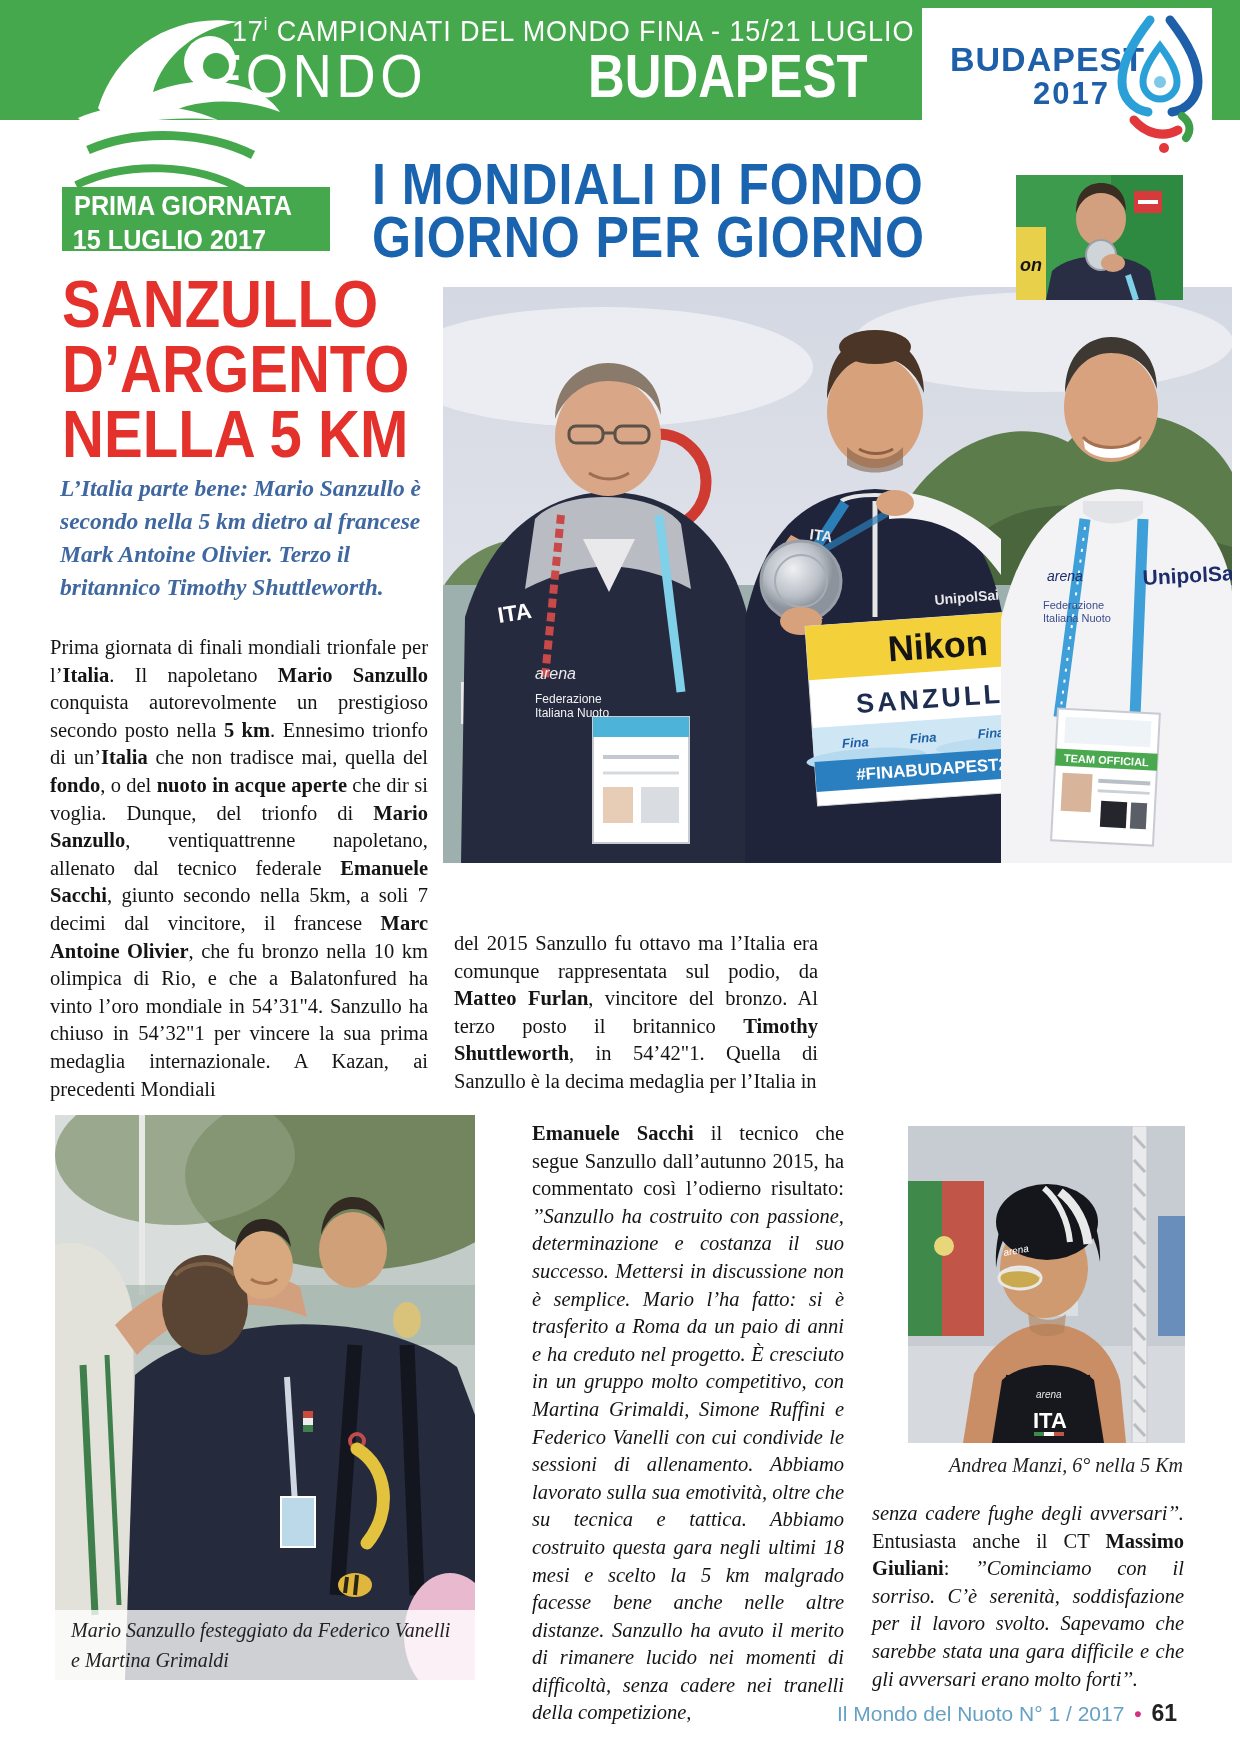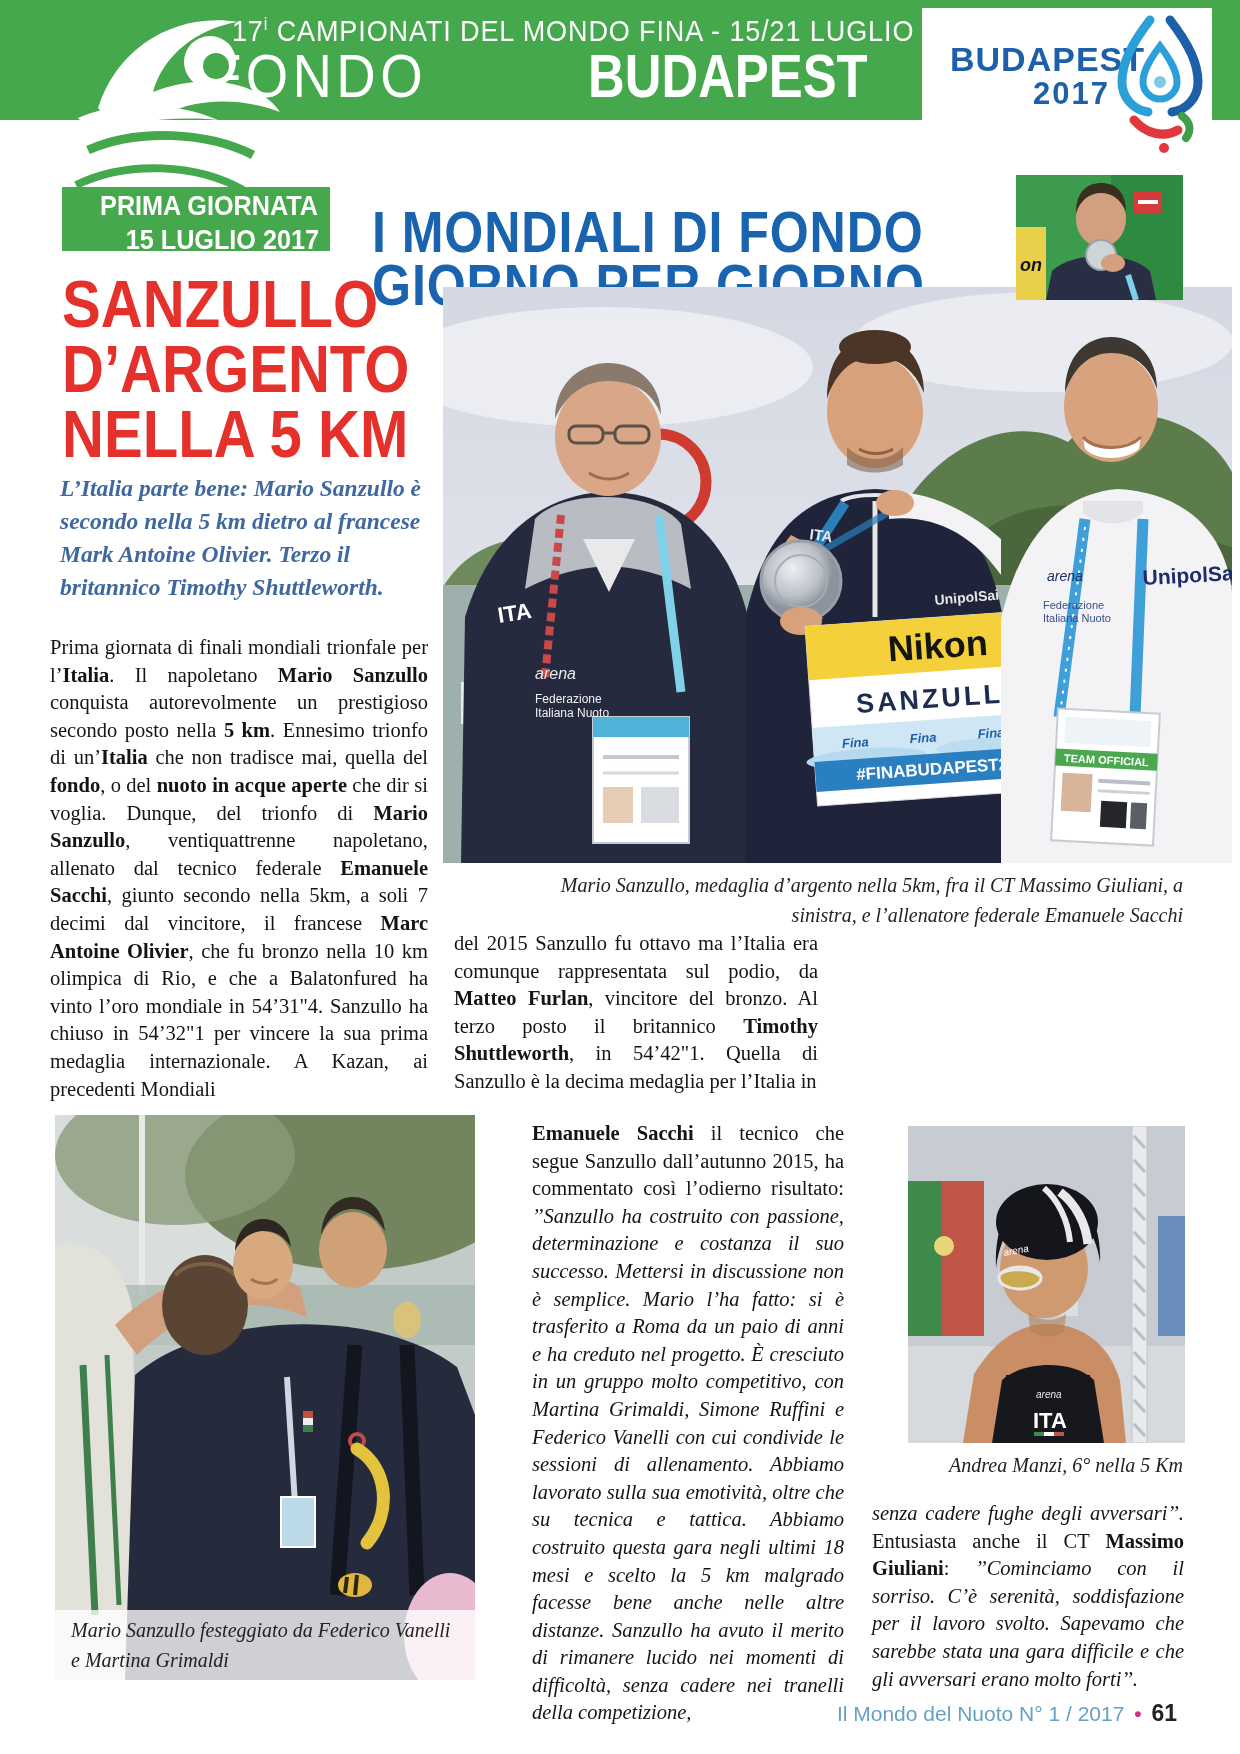--- a/index.html
+++ b/index.html
@@ -20,23 +20,23 @@
               font-size:62px;font-weight:bold;letter-spacing:0px;}
   #logo-box{left:922px;top:8px;width:290px;height:150px;background:#fff;}
   #logo-name{left:28px;top:32px;width:160px;text-align:right;color:#1d5fa8;
              font-family:"Liberation Sans",sans-serif;font-weight:bold;font-size:34px;letter-spacing:1px;}
   #logo-year{left:28px;top:68px;width:160px;text-align:right;color:#1d5fa8;
              font-family:Liberation Sans, sans-serif;font-weight:bold;font-size:31px;letter-spacing:2px;}
 
   
   #day-badge{left:62px;top:187px;width:268px;height:64px;background:#46a84c;color:#fff;
              font-family:"Liberation Sans",sans-serif;font-weight:bold;font-size:28px;
-             text-align:right;line-height:34px;padding-top:2px;box-sizing:border-box;}
+             text-align:left;line-height:34px;padding-top:2px;box-sizing:border-box;}
   #daily-headline{left:372px;top:158px;color:#1a64af;font-family:"Liberation Sans",sans-serif;
-                  font-weight:bold;font-size:57px;line-height:53px;letter-spacing:1px;margin-top:48px;}
+                  font-weight:bold;font-size:57px;line-height:53px;letter-spacing:1px;}
   #headline{left:62px;top:272px;color:#e5312b;font-family:"Liberation Sans",sans-serif;
             font-weight:bold;font-size:66px;line-height:65px;}
   #standfirst{left:60px;top:472px;width:392px;text-align:left;color:#3f68a0;
               font-style:italic;font-weight:bold;font-size:23.5px;line-height:33px;}
 
   
   .bodycol{font-size:20.5px;line-height:27.6px;text-align:justify;color:#141414;}
   .bodycol b{font-weight:bold;}
   .bodycol i{font-style:italic;}
   #col1{left:50px;top:634px;width:378px;}
@@ -248,21 +248,20 @@
       <text x="4" y="96" fill="#141414" font-family="Liberation Sans,sans-serif" font-size="18" font-weight="bold" font-style="italic">on</text>
       <path d="M30,125 L36,96 C56,76 114,76 134,96 L140,125 Z" fill="#2a2e44"></path>
       <path d="M112,100 L120,125" stroke="#7fd0e8" stroke-width="6"></path>
       <ellipse cx="85" cy="44" rx="25" ry="28" fill="#d2a07e"></ellipse>
       <path d="M60,38 C60,16 72,8 85,8 C100,8 110,18 110,36 C104,24 96,18 85,18 C73,18 64,26 60,38 Z" fill="#3a2d22"></path>
       <circle cx="85" cy="80" r="15" fill="#cfd4d9" stroke="#9aa0a8" stroke-width="2"></circle>
       <ellipse cx="97" cy="88" rx="12" ry="9" fill="#d2a07e"></ellipse>
     </svg>
   </div>
 
-  <div class="abs caption" id="main-caption">Mario Sanzullo, medaglia d’argento nella 5km, fra il CT Massimo Giuliani, a sinistra, e l’allenatore federale Emanuele Sacchi</div>
 
   <div class="abs" id="celebration-wrap">
     <svg class="photo" width="420" height="565" viewBox="0 0 420 565" preserveAspectRatio="none">
       <rect width="420" height="565" fill="#c2cbc7"></rect>
       <rect x="0" y="0" width="180" height="230" fill="#d9dedd"></rect>
       <ellipse cx="300" cy="60" rx="170" ry="95" fill="#72855f"></ellipse>
       <ellipse cx="120" cy="40" rx="120" ry="70" fill="#8a9a79" opacity="0.8"></ellipse>
       <rect x="84" y="0" width="6" height="180" fill="#e8e8e6"></rect>
       <rect x="0" y="170" width="420" height="60" fill="#9fb0a9" opacity="0.6"></rect>
       <path d="M0,130 C40,120 72,150 78,200 L82,565 L0,565 Z" fill="#e2e2da"></path>

